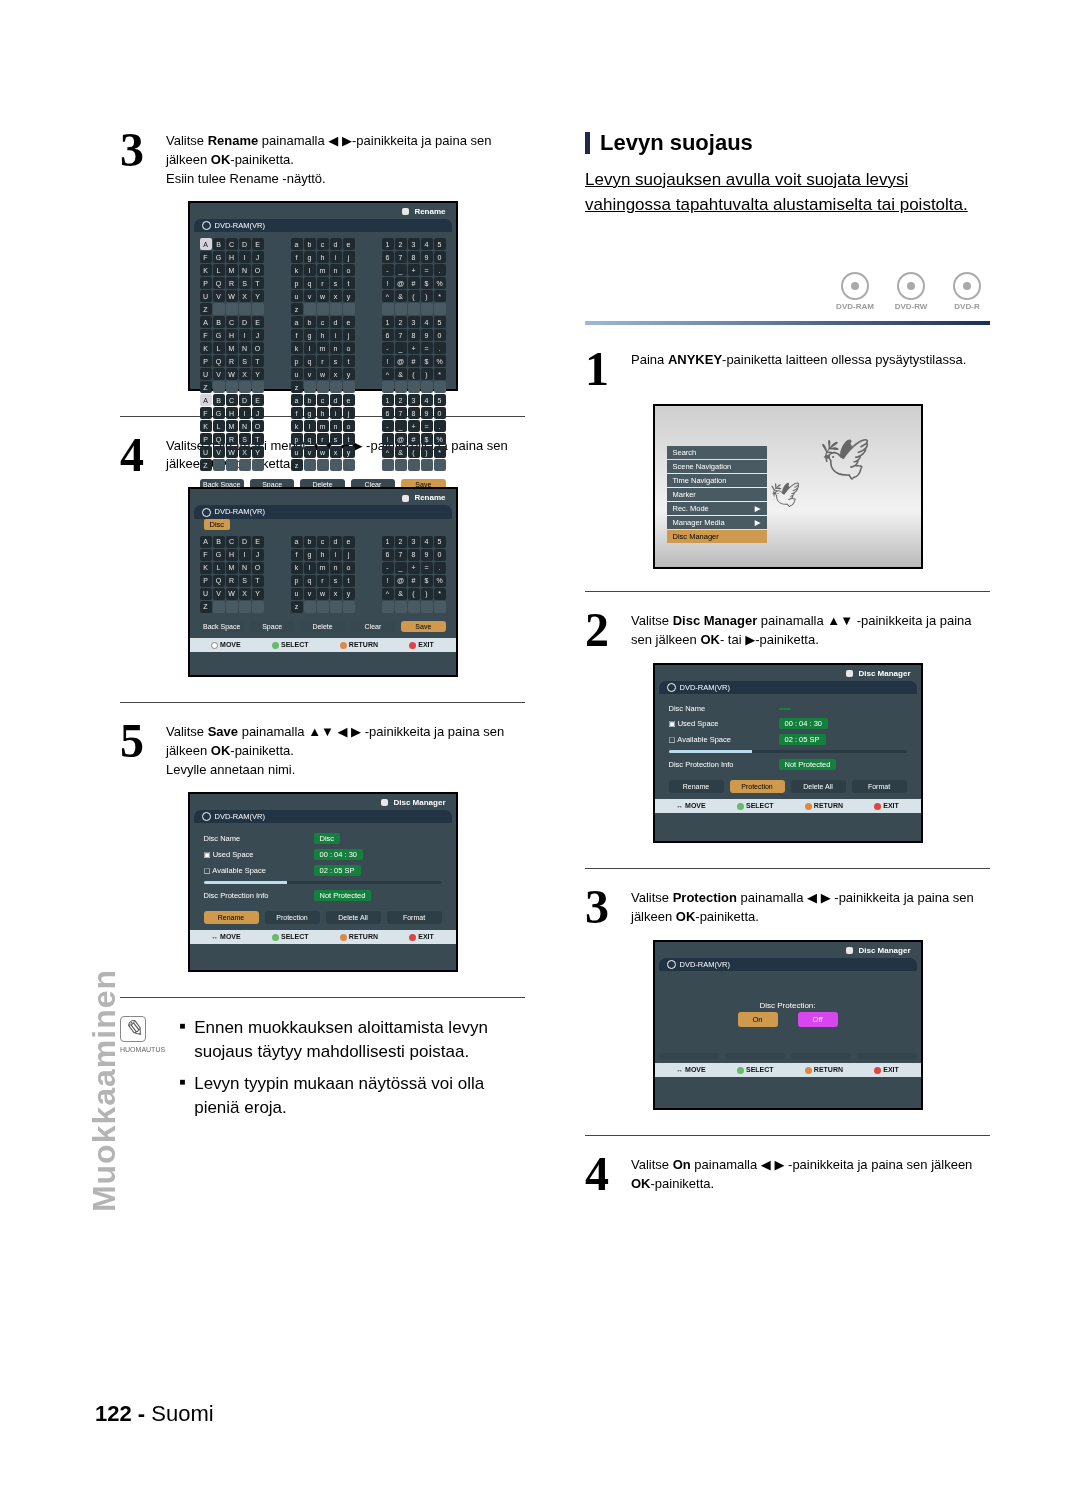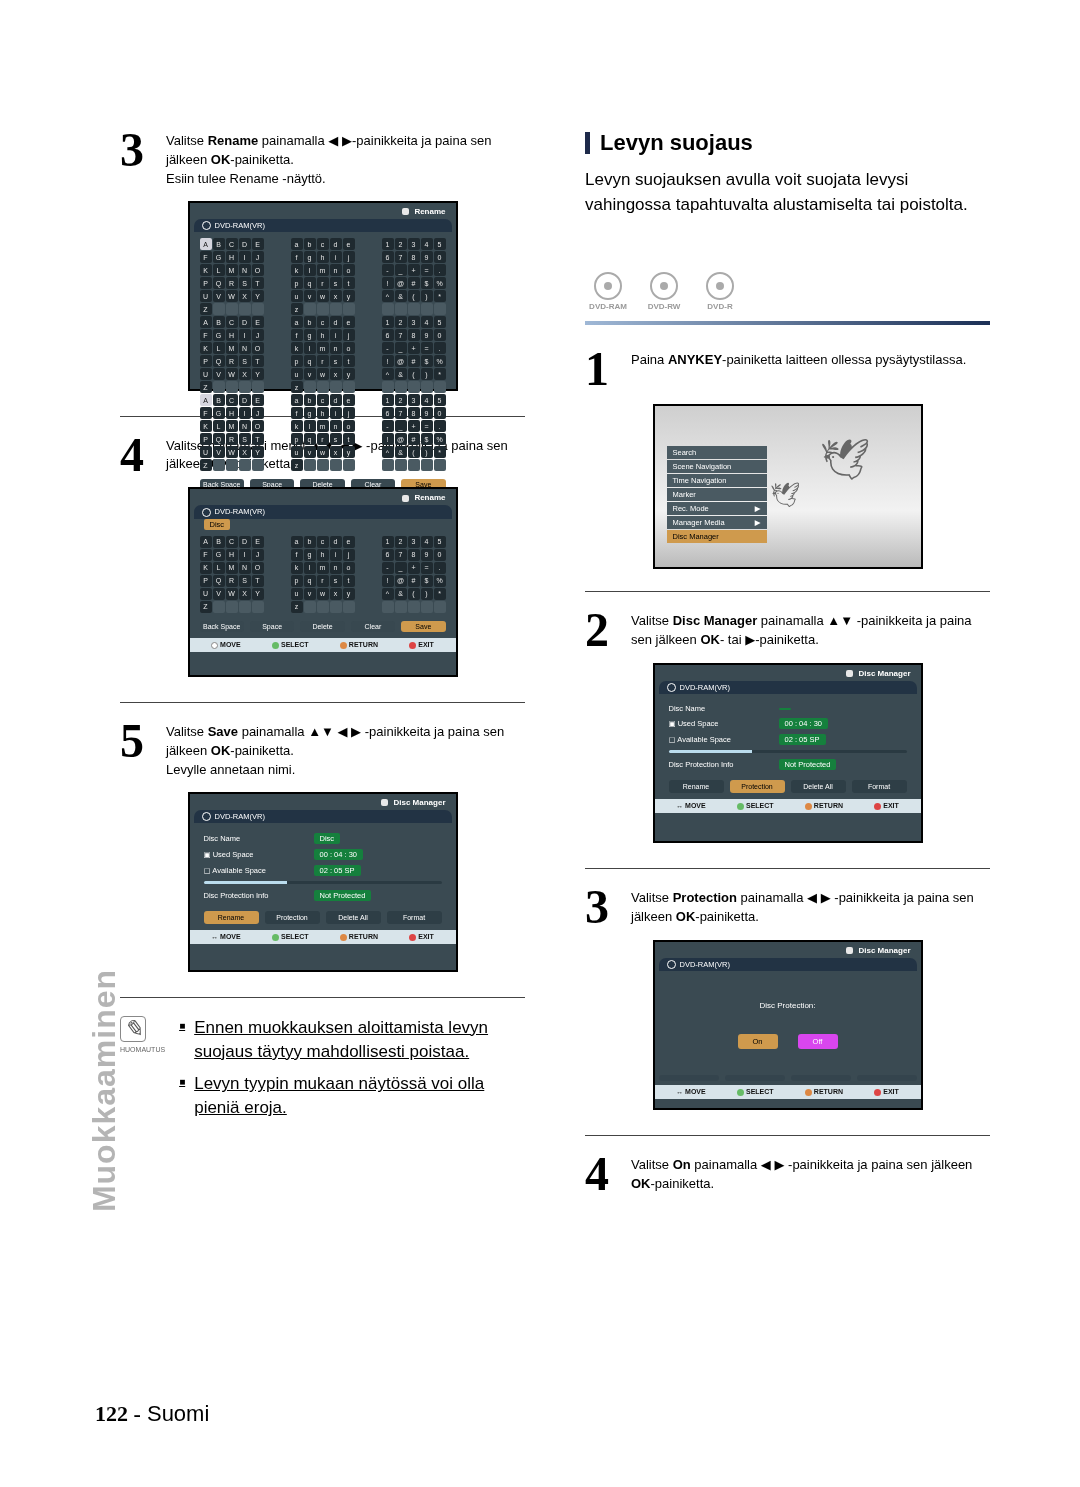--- a/index.html
+++ b/index.html
@@ -38,45 +38,45 @@
   .dm-val { background: #15803d; padding: 1px 6px; border-radius: 2px; }
   .dm-bar { height: 3px; background: linear-gradient(to right,#bde 35%, #2a3a42 35%); margin: 2px 0 6px 0; border-radius: 2px; }
   .dm-actions { display: flex; gap: 6px; margin-top: 10px; }
   .dm-actbtn { flex: 1; background: #2e3e46; text-align: center; font-size: 7px; padding: 3px 0; border-radius: 3px; }
   .dm-actbtn.hl { background: #cf9a4d; color: #000; }
   .sidebar-label { position: absolute; left: 85px; top: 965px; width: 40px; height: 250px; display: flex; align-items: center; justify-content: center; }
   .sidebar-text { transform: rotate(-90deg); transform-origin: center; font-size: 32px; font-weight: bold; color: #b4b4b4; letter-spacing: 1px; white-space: nowrap; }
   .note-row { display: flex; gap: 14px; margin-top: 18px; align-items: flex-start; }
   .note-icon { font-size: 24px; color: #555; border: 1px solid #888; width: 26px; height: 26px; border-radius: 4px; display: flex; align-items: center; justify-content: center; font-style: italic; font-family: Georgia, serif; }
   .note-huom { font-size: 7px; color: #666; margin-top: 4px; text-align: center; }
-  .note-body ul { list-style: none; text-decoration: underline; }
+  .note-body ul { list-style: none; }
   .note-body li { margin-bottom: 9px; line-height: 1.4; display: flex; gap: 9px; }
   .note-body li::before { content: "■"; font-size: 10px; margin-top: 3px; }
   .section-head { font-size: 22px; font-weight: bold; margin-bottom: 12px; display: flex; align-items: center; gap: 10px; }
   .section-head::before { content: ""; width: 5px; height: 22px; background: #1e2a4a; display: inline-block; }
-  .intro { font-size: 17px; line-height: 1.45; margin-bottom: 55px; }
-  .disc-badges { display: flex; gap: 10px; margin-bottom: 10px; }
+  .intro { font-size: 17px; line-height: 1.45; margin-bottom: 55px; text-decoration: underline; }
+  .disc-badges { display: flex; justify-content: flex-end; gap: 10px; margin-bottom: 10px; }
   .badge { width: 46px; display: flex; flex-direction: column; align-items: center; gap: 2px; }
   .badge .ring { width: 28px; height: 28px; border: 2px solid #aaa; border-radius: 50%; display: flex; align-items: center; justify-content: center; }
   .badge .ring::after { content: ""; width: 8px; height: 8px; background: #aaa; border-radius: 50%; }
   .badge .blabel { font-size: 8px; color: #9a9a9a; font-weight: bold; }
   .gradient-bar { height: 4px; background: linear-gradient(to right, #9fb8d6, #1b2f55); margin-bottom: 24px; }
   .photo-osd { width: 270px; margin: 14px auto 10px auto; border: 2px solid #000; height: 165px; background: #bdbdbd; position: relative; overflow: hidden; }
   .photo-menu { position: absolute; left: 12px; top: 40px; width: 100px; font-size: 7.5px; color: #fff; }
   .pm-item { background: #4a5a62; margin-bottom: 1px; padding: 2px 6px; display: flex; justify-content: space-between; }
   .pm-item.hl { background: #cf9a4d; color: #000; }
   .photo-sky { position:absolute; inset:0; background: linear-gradient(#cfcfcf, #f2f2f2 65%, #bababa); }
   .photo-bird { position:absolute; color:#666; font-size:40px; }
   .osd-mid { padding: 30px 0 20px 0; text-align: center; }
-  .osd-mid-label { font-size: 8px; color:#fff; margin-bottom: 24px; }
+  .osd-mid-label { font-size: 8px; color:#fff; margin-bottom: 2px; }
   .onoff { display: inline-flex; gap: 20px; }
   .onoff .ob { width: 40px; background: #d946ef; color:#fff; font-size:7.5px; padding:3px 0; border-radius:3px; text-align:center;}
   .onoff .ob.hl { background:#cf9a4d; color:#000; }
   .page-footer { position: absolute; left: 95px; bottom: 60px; font-size: 22px; }
-  .page-footer b { font-weight: bold; font-family: Liberation Serif, serif; }
+  .page-footer b { font-weight: bold; }
   .arrow { font-family: Arial; }
   .disc-banner { background:#cf9a4d; color:#000; margin: 0 14px; padding:1px 6px; font-size:7.5px; border-radius:2px; display:inline-block; }
   .dm-actions-bottom { display:flex; gap:6px; margin: 6px 4px 4px 4px; }
   .dm-actions-bottom .sb { flex:1; text-align:center; font-size:7px; background:#2e3e46; color:#fff; padding:3px 0; border-radius:3px; }
   .dm-actions-bottom .sb.fade { opacity:0.45; }
 </style>
 </head>
 <body>
 
 <div class="sidebar-label">

